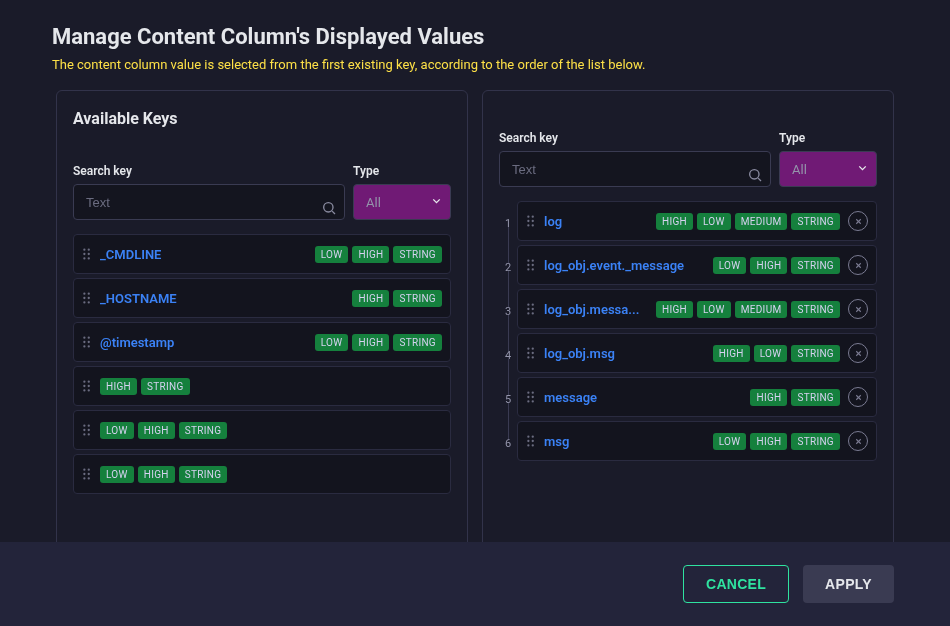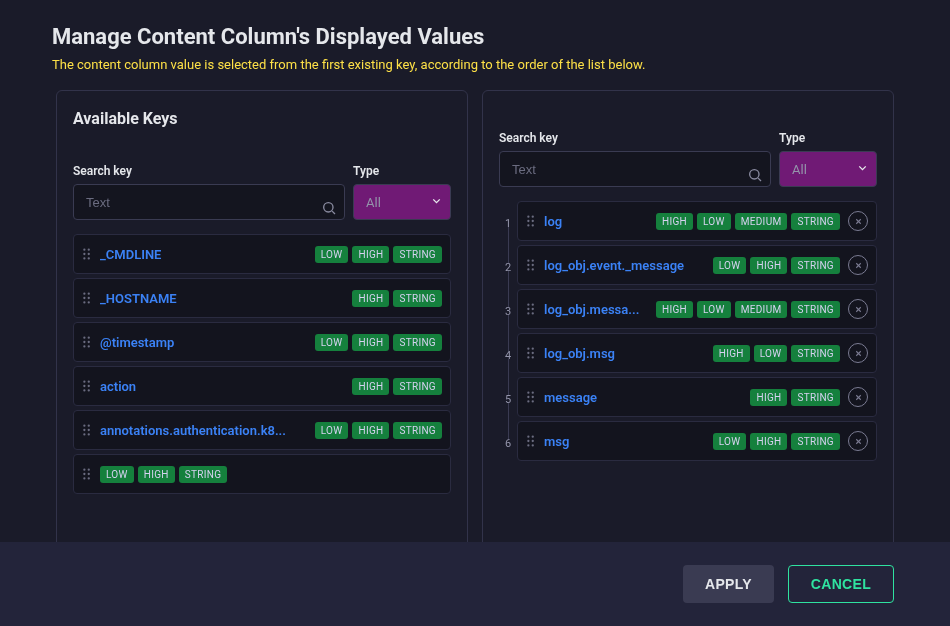--- a/index.html
+++ b/index.html
@@ -334,38 +334,36 @@
               <span class="drag-handle">
                 <svg width="10" height="14" viewBox="0 0 10 16" fill="currentColor">
                   <circle cx="2" cy="3" r="1.3"></circle>
                   <circle cx="7" cy="3" r="1.3"></circle>
                   <circle cx="2" cy="8" r="1.3"></circle>
                   <circle cx="7" cy="8" r="1.3"></circle>
                   <circle cx="2" cy="13" r="1.3"></circle>
                   <circle cx="7" cy="13" r="1.3"></circle>
                 </svg>
               </span>
-              <span class="key-name">action</span>
-              <span class="tags">
-                <span class="tag">HIGH</span>
-                <span class="tag">STRING</span>
-              </span>
-            </div>
-            <div class="row">
-              <span class="drag-handle">
-                <svg width="10" height="14" viewBox="0 0 10 16" fill="currentColor">
-                  <circle cx="2" cy="3" r="1.3"></circle>
-                  <circle cx="7" cy="3" r="1.3"></circle>
-                  <circle cx="2" cy="8" r="1.3"></circle>
-                  <circle cx="7" cy="8" r="1.3"></circle>
-                  <circle cx="2" cy="13" r="1.3"></circle>
-                  <circle cx="7" cy="13" r="1.3"></circle>
-                </svg>
-              </span>
-              <span class="key-name">annotations.authentication.k8...</span>
+              <span class="tags">
+                <span class="tag">HIGH</span>
+                <span class="tag">STRING</span>
+              </span>
+            </div>
+            <div class="row">
+              <span class="drag-handle">
+                <svg width="10" height="14" viewBox="0 0 10 16" fill="currentColor">
+                  <circle cx="2" cy="3" r="1.3"></circle>
+                  <circle cx="7" cy="3" r="1.3"></circle>
+                  <circle cx="2" cy="8" r="1.3"></circle>
+                  <circle cx="7" cy="8" r="1.3"></circle>
+                  <circle cx="2" cy="13" r="1.3"></circle>
+                  <circle cx="7" cy="13" r="1.3"></circle>
+                </svg>
+              </span>
               <span class="tags">
                 <span class="tag">LOW</span>
                 <span class="tag">HIGH</span>
                 <span class="tag">STRING</span>
               </span>
             </div>
             <div class="row">
               <span class="drag-handle">
                 <svg width="10" height="14" viewBox="0 0 10 16" fill="currentColor">
                   <circle cx="2" cy="3" r="1.3"></circle>
@@ -567,16 +565,16 @@
                 </svg>
               </span>
             </div>
           </div>
       </div>
     </div>
 
   </div>
 
   <div class="footer">
+    <button class="btn btn-cancel">CANCEL</button>
     <button class="btn btn-apply">APPLY</button>
-    <button class="btn btn-cancel">CANCEL</button>
   </div>
 </div>
 
 </body></html>

